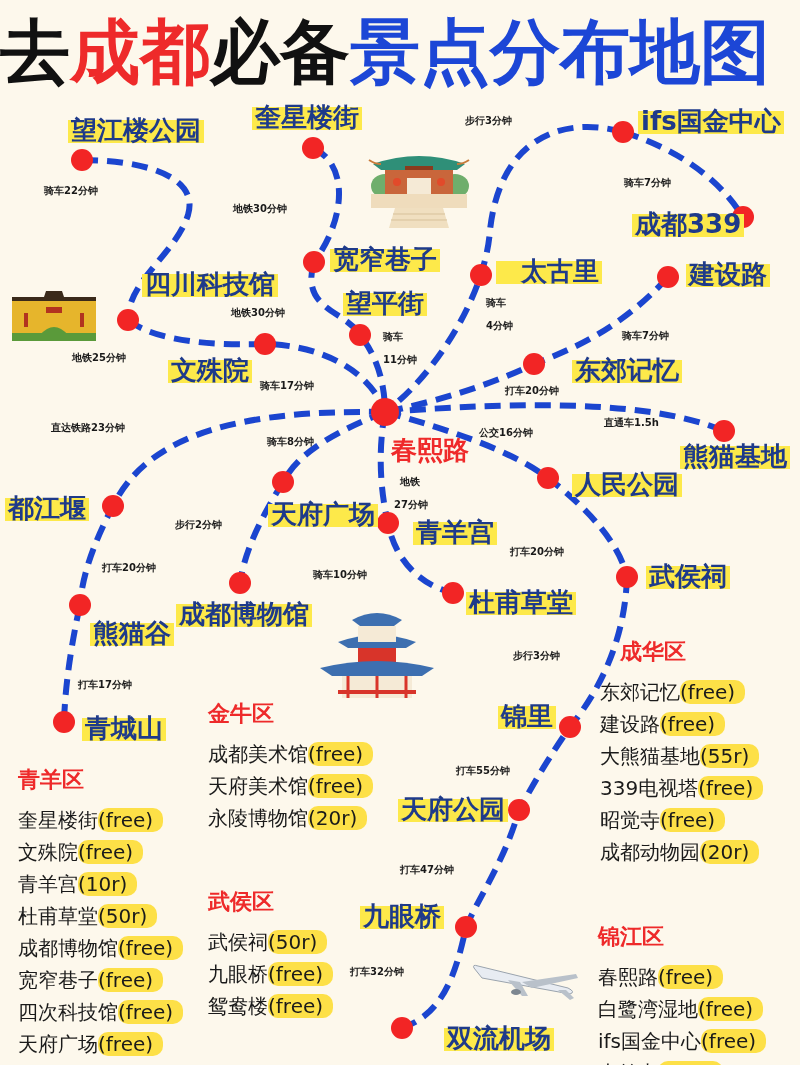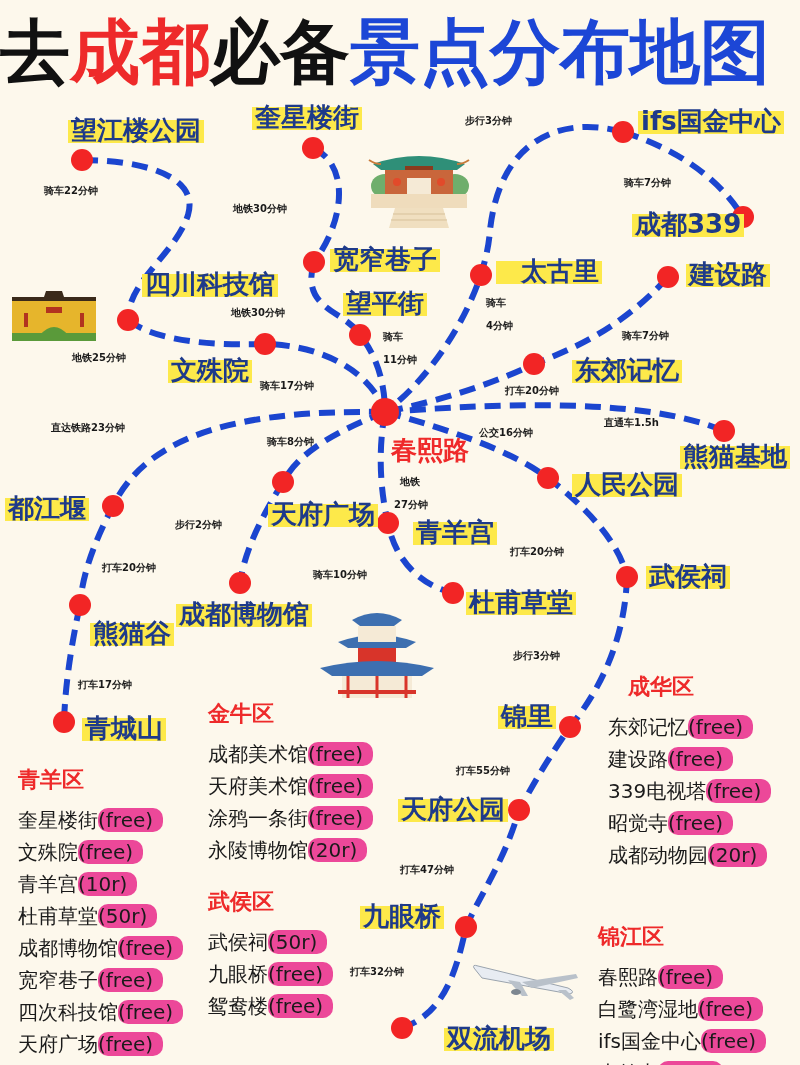--- a/index.html
+++ b/index.html
@@ -39,21 +39,21 @@
 
   .district { position: absolute; }
   .district h3 {
     color: #ee2a2a; font-size: 22px; font-weight: bold; line-height: 28px; margin-bottom: 10px;
   }
   .district ul { list-style: none; }
   .district li {
     font-size: 20px; line-height: 32px; color: #1a1a1a; white-space: nowrap;
   }
   .district li .price {
-    background: #ec4899; border-radius: 10px; padding: 0 10px 0 0;
+    background: #fde047; border-radius: 10px; padding: 0 10px 0 0;
   }
 
   .illus { position: absolute; }
 </style>
 </head>
 <body>
 
 <div class="title">
   <span class="t-black">去</span><span class="t-red">成都</span><span class="t-black">必备</span><span class="t-blue">景点分布地图</span>
 </div>
@@ -231,39 +231,39 @@
     <li><span>四次科技馆</span><span class="price">(free)</span></li>
     <li><span>天府广场</span><span class="price">(free)</span></li>
   </ul>
 </div>
 
 <div class="district" style="left:208px; top:700px;">
   <h3>金牛区</h3>
   <ul>
     <li><span>成都美术馆</span><span class="price">(free)</span></li>
     <li><span>天府美术馆</span><span class="price">(free)</span></li>
-    <li><span>涂鸦一条街</span><span class="price">(free)</span></li>
     <li><span>永陵博物馆</span><span class="price">(20r)</span></li>
   </ul>
 </div>
 
 <div class="district" style="left:208px; top:888px;">
   <h3>武侯区</h3>
   <ul>
     <li><span>武侯祠</span><span class="price">(50r)</span></li>
     <li><span>九眼桥</span><span class="price">(free)</span></li>
     <li><span>鸳鸯楼</span><span class="price">(free)</span></li>
   </ul>
 </div>
 
-<div class="district" style="left:600px; top:673px;margin-left:8px;">
+<div class="district" style="left:600px; top:638px;">
   <h3 style="margin-left:20px;">成华区</h3>
   <ul>
     <li><span>东郊记忆</span><span class="price">(free)</span></li>
     <li><span>建设路</span><span class="price">(free)</span></li>
+    <li><span>大熊猫基地</span><span class="price">(55r)</span></li>
     <li><span>339电视塔</span><span class="price">(free)</span></li>
     <li><span>昭觉寺</span><span class="price">(free)</span></li>
     <li><span>成都动物园</span><span class="price">(20r)</span></li>
   </ul>
 </div>
 
 <div class="district" style="left:598px; top:896px;margin-top:27px;">
   <h3>锦江区</h3>
   <ul>
     <li><span>春熙路</span><span class="price">(free)</span></li>

